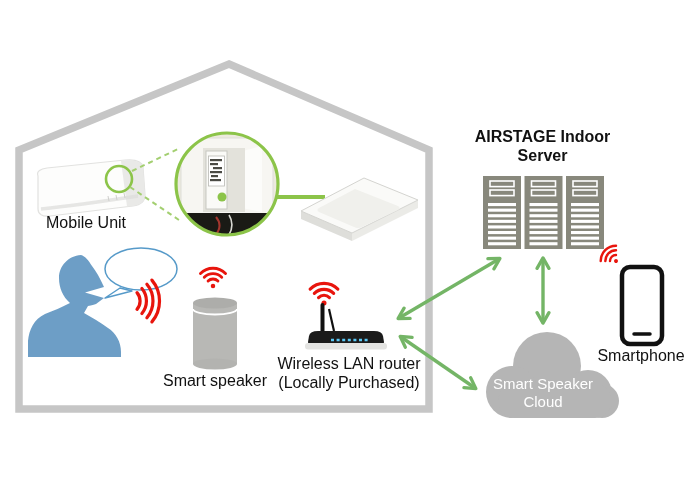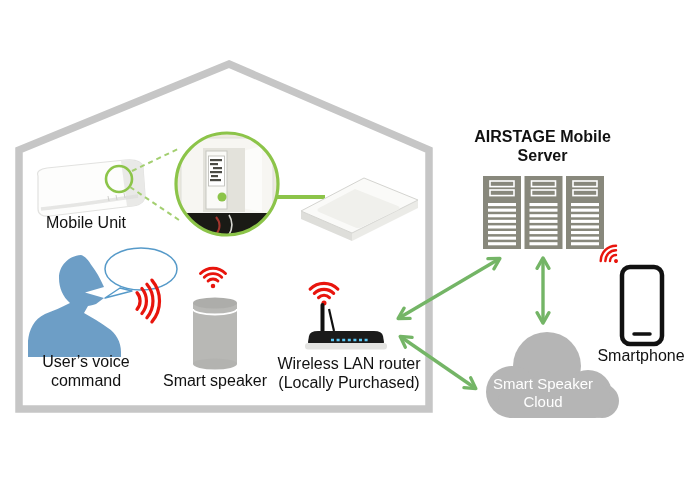--- a/index.html
+++ b/index.html
@@ -184,29 +184,27 @@
   <g stroke="#74b566" stroke-width="3.4" fill="none">
     <line x1="399" y1="318" x2="499" y2="259" marker-start="url(#ah)" marker-end="url(#ah)"></line>
     <line x1="543" y1="259" x2="543" y2="322" marker-start="url(#ah)" marker-end="url(#ah)"></line>
     <line x1="401" y1="337" x2="475" y2="388" marker-start="url(#ah)" marker-end="url(#ah)"></line>
   </g>
 </svg>
 
 <div class="lbl" style="left:46px;top:214px;">Mobile Unit</div>
 
 
-<div class="lbl center" style="left:11px;top:353px;width:150px;">User’s voice
-command</div>
 
 <div class="lbl center" style="left:140px;top:372px;width:150px;">Smart speaker</div>
 
 <div class="lbl center" style="left:259px;top:355px;width:180px;">Wireless LAN router
 (Locally Purchased)</div>
 
-<div class="lbl center server" style="left:452px;top:127px;width:181px;">AIRSTAGE Mobile
+<div class="lbl center server" style="left:452px;top:127px;width:181px;">AIRSTAGE Indoor
 Server</div>
 
 <div class="lbl center" style="left:581px;top:347px;width:120px;">Smartphone</div>
 
 <div class="lbl center cloudtxt" style="left:483px;top:375px;width:120px;">Smart Speaker
 Cloud</div>
 
 </div>
 
 </body></html>

